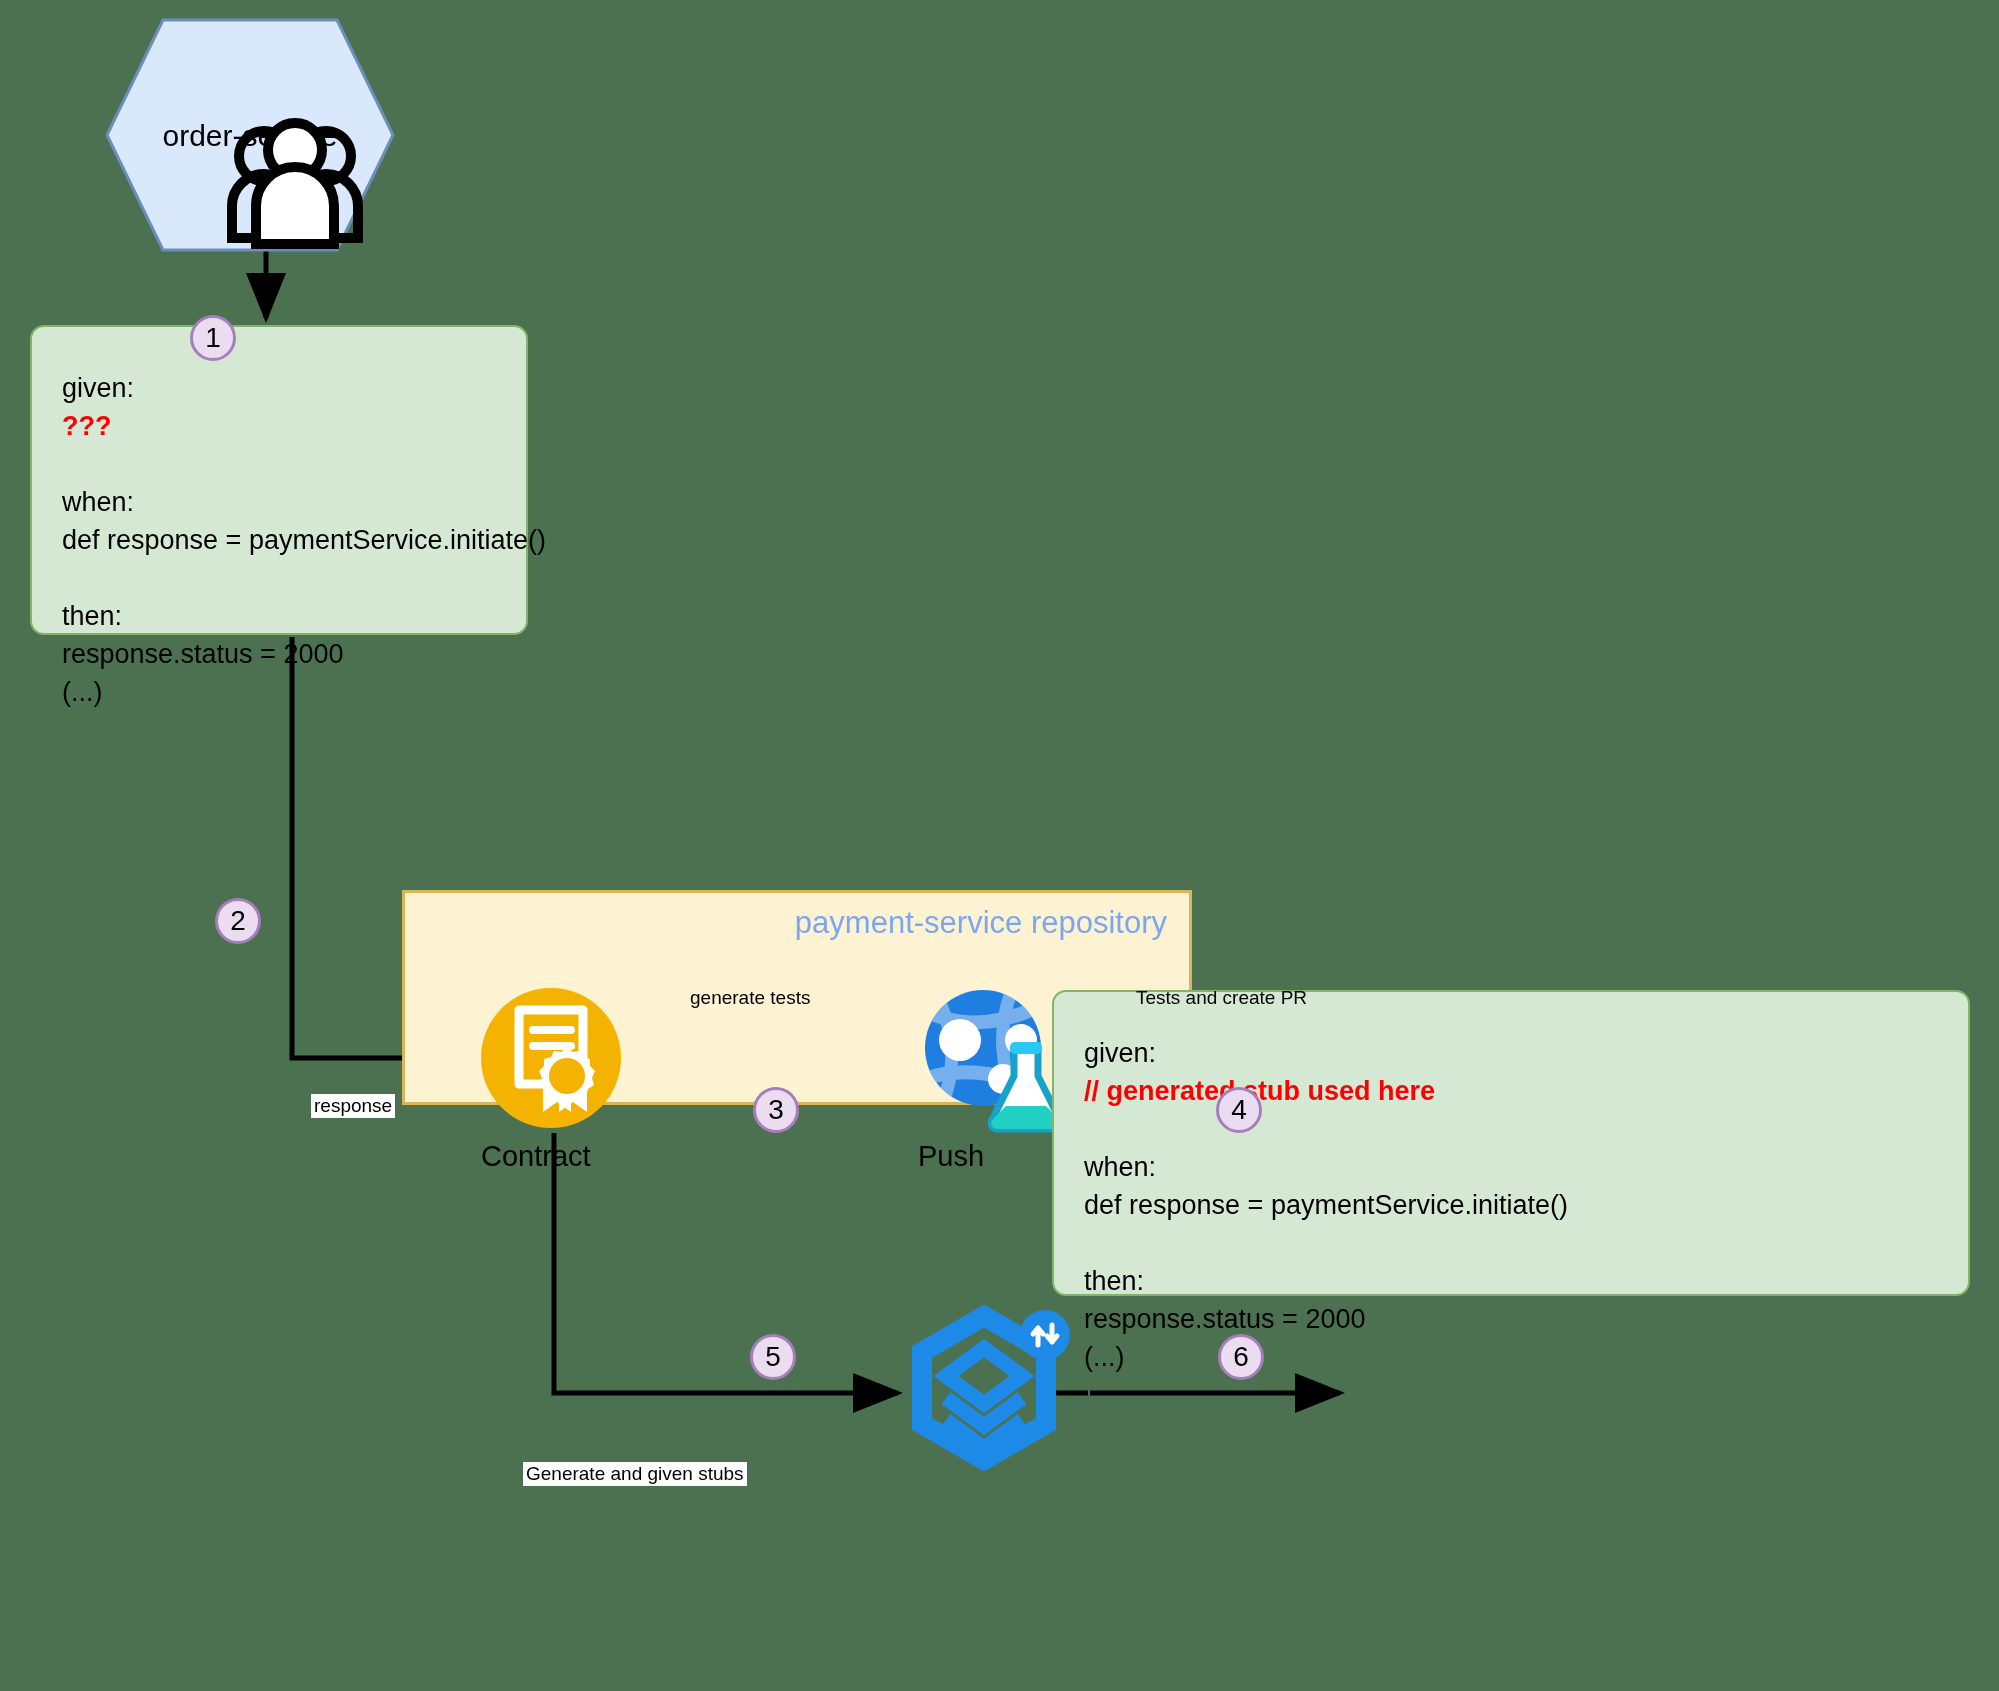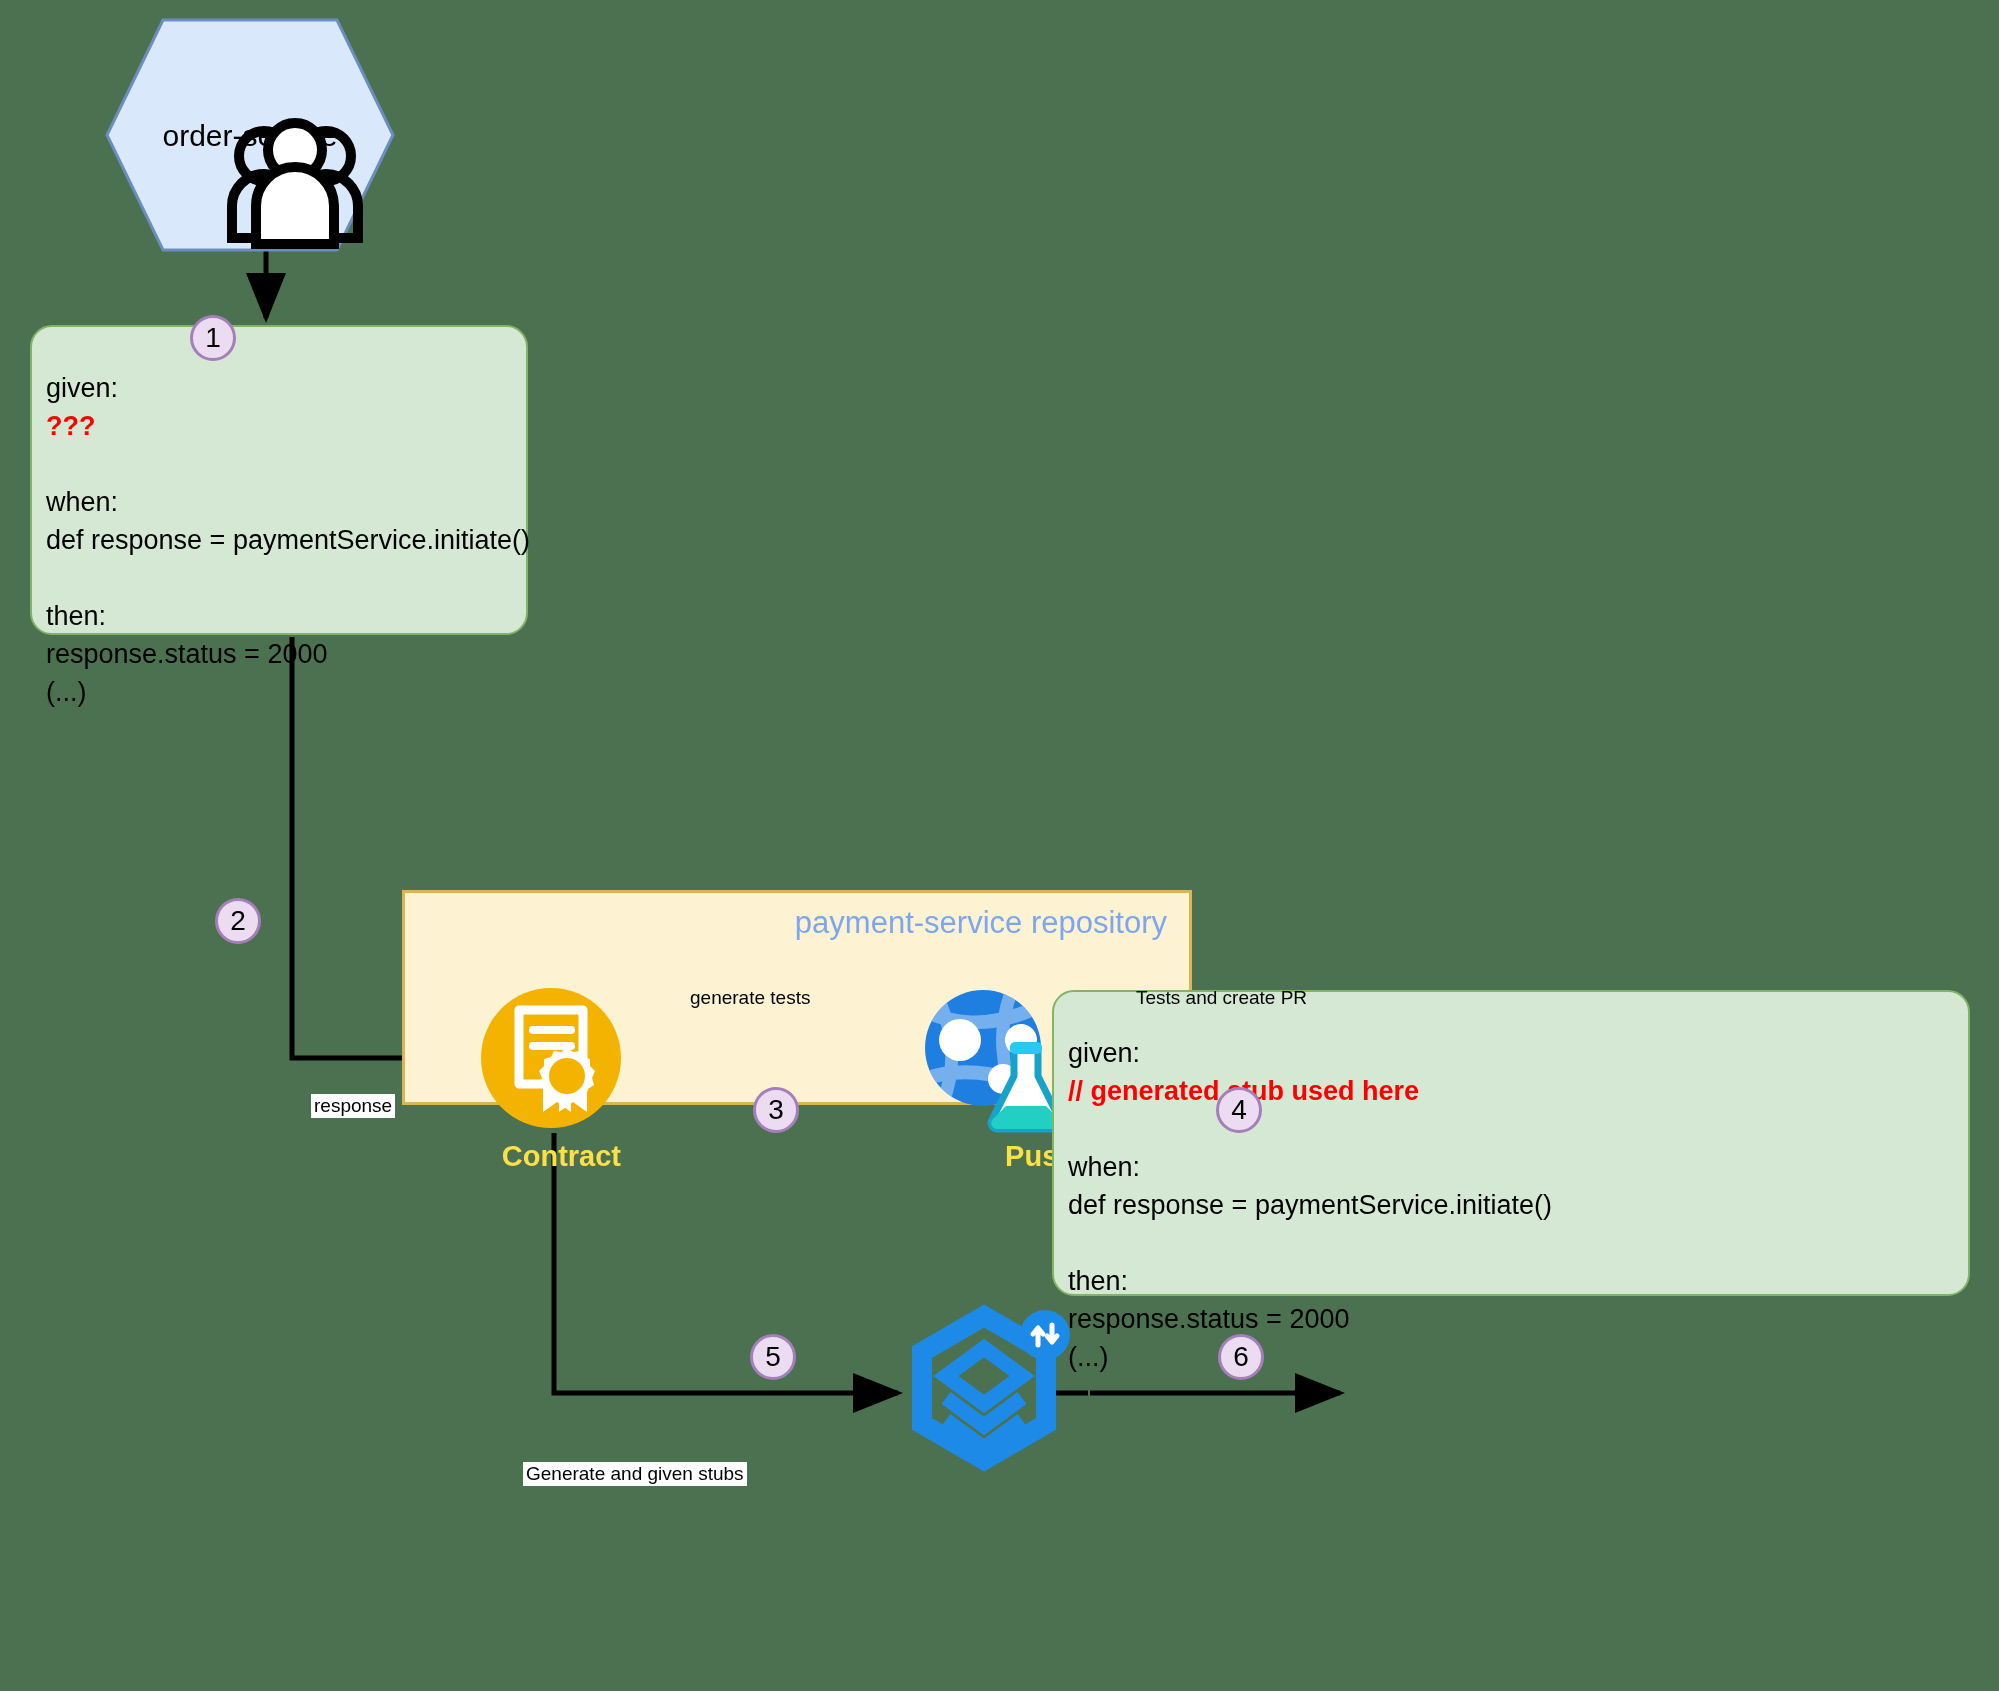--- a/index.html
+++ b/index.html
@@ -38,23 +38,23 @@
     color: #000;
   }
 
   
   #users-icon { left: 228px; top: 118px; width: 135px; height: 130px; }
 
   
   .code-box {
     background: #d5e8d4;
     border: 2px solid #82b366;
-    border-radius: 22px;
+    border-radius: 14px;
     box-sizing: border-box;
-    padding: 42px 30px 30px 14px;
+    padding: 42px 30px 30px 30px;
   }
   #code-box-left {
     left: 30px; top: 325px;
     width: 498px; height: 310px;
   }
   #code-box-right {
     left: 1052px; top: 990px;
     width: 918px; height: 306px;
   }
   .code-line {
@@ -107,24 +107,23 @@
     white-space: nowrap;
   }
   .edge-label.boxed {
     background: #ffffff;
     padding: 1px 3px;
   }
 
   
   .node-caption {
     font-size: 29px;
-    color: #fde047;
+    color: #000000;
     white-space: nowrap;
-    text-align: right;
-    font-weight: bold;
+    text-align: left;
   }
 
   
   #contract-icon { left: 481px; top: 988px; width: 140px; height: 140px; }
   #tests-icon    { left: 920px; top: 988px; width: 155px; height: 152px; }
   #git-icon      { left: 1398px; top: 990px; width: 135px; height: 135px; }
   #artifact-icon { left: 912px; top: 1310px; width: 160px; height: 160px; }
 
   svg { display: block; overflow: visible; }
 </style>

